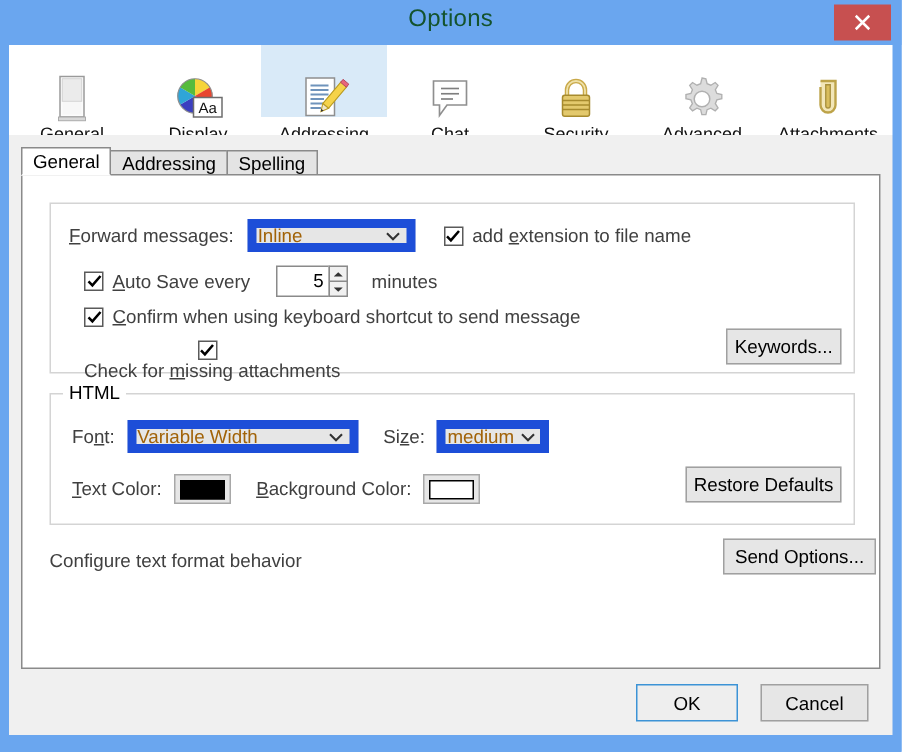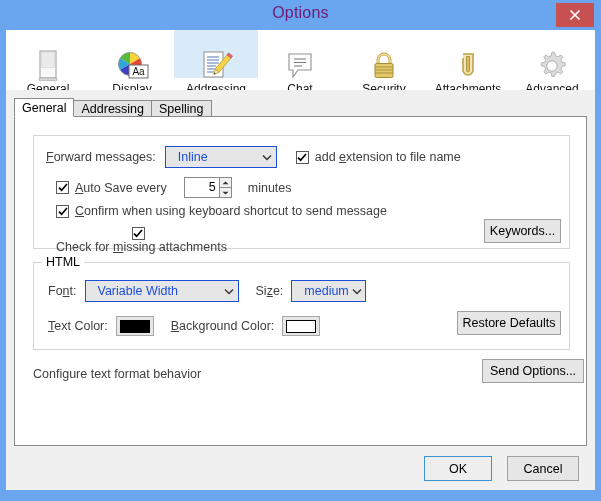--- a/index.html
+++ b/index.html
@@ -14,21 +14,21 @@
     background:#6aa6ef;
     box-sizing:border-box;
   }
   
   .titlebar{
     position:absolute;left:0;top:0;width:601px;height:30px;
     background:#6aa6ef;
   }
   .title-text{
     position:absolute;left:0;top:4px;width:601px;text-align:center;
-    font-size:16px;color:#701a75;letter-spacing:.2px;
+    font-size:16px;color:#14532d;letter-spacing:.2px;
     font-family:"Liberation Sans", sans-serif;
   }
   .close-btn{
     position:absolute;right:7px;top:3px;width:38px;height:24px;
     background:#c75050;border:none;cursor:pointer;
     display:flex;align-items:center;justify-content:center;
   }
   .close-btn svg{display:block;}
 
   
@@ -81,23 +81,23 @@
   
   .cbx{
     width:13px;height:13px;border:1px solid #5a5a5a;background:#fff;
     display:inline-flex;align-items:center;justify-content:center;
     box-sizing:border-box;flex:0 0 auto;cursor:pointer;margin-right:6px;
   }
   .cbx svg{display:block;}
 
   
   .combo{
-    height:22px;background:#e6e6e6;border:1px solid #1d4ed8;
+    height:22px;background:#e6e6e6;border:6px solid #1d4ed8;
     display:inline-flex;align-items:center;box-sizing:border-box;cursor:pointer;
-    font-size:12.5px;color:#1d4ed8;padding-left:12px;position:relative;
+    font-size:12.5px;color:#a16207;padding-left:1px;position:relative;
   }
   .combo .cval{flex:1;white-space:nowrap;}
   .combo .carr{width:18px;display:flex;align-items:center;justify-content:center;}
 
   
   .spin{display:inline-flex;align-items:stretch;height:21px;}
   .spin-in{
     width:36px;border:1px solid #8a8a8a;background:#fff;box-sizing:border-box;
     text-align:right;padding-right:3px;font-size:12.5px;line-height:19px;color:#000;cursor:text;
   }
@@ -235,38 +235,38 @@
             <line x1="6" y1="20" x2="24" y2="20"></line>
             <line x1="6" y1="23" x2="24" y2="23"></line>
           </g>
         </svg>
       </span>
       <span class="tblabel">Security</span>
     </div>
 
     <div class="tbitem">
       <span class="tbicon">
+        <svg width="32" height="32" viewBox="0 0 32 32">
+          <g fill="#dcdcdc" stroke="#b0b0b0" stroke-width="0.9">
+            <path d="M16 2 l2.6 .5 .8 3.3 2.5 1 2.9-1.8 1.9 1.9 -1.8 2.9 1 2.5 3.3 .8 0 2.7 -3.3 .8 -1 2.5 1.8 2.9 -1.9 1.9 -2.9-1.8 -2.5 1 -.8 3.3 -2.7 0 -.8-3.3 -2.5-1 -2.9 1.8 -1.9-1.9 1.8-2.9 -1-2.5 -3.3-.8 0-2.7 3.3-.8 1-2.5 -1.8-2.9 1.9-1.9 2.9 1.8 2.5-1 .8-3.3z"></path>
+          </g>
+          <circle cx="16" cy="16" r="5.2" fill="#ffffff" stroke="#b0b0b0" stroke-width="1"></circle>
+        </svg>
+      </span>
+      <span class="tblabel">Advanced</span>
+    </div>
+
+    <div class="tbitem">
+      <span class="tbicon">
         <svg width="26" height="32" viewBox="0 0 26 32">
           <path d="M8 4 h10 v16 a5 5 0 0 1 -10 0 V8" fill="#f2e6b8" stroke="#bda349" stroke-width="1.6"></path>
           <path d="M11.5 6.5 h3 v14 a1.5 1.5 0 0 1 -3 0 Z" fill="#d9bd5c" stroke="#a8903c" stroke-width="0.9"></path>
         </svg>
       </span>
       <span class="tblabel">Attachments</span>
-    </div>
-
-    <div class="tbitem">
-      <span class="tbicon">
-        <svg width="32" height="32" viewBox="0 0 32 32">
-          <g fill="#dcdcdc" stroke="#b0b0b0" stroke-width="0.9">
-            <path d="M16 2 l2.6 .5 .8 3.3 2.5 1 2.9-1.8 1.9 1.9 -1.8 2.9 1 2.5 3.3 .8 0 2.7 -3.3 .8 -1 2.5 1.8 2.9 -1.9 1.9 -2.9-1.8 -2.5 1 -.8 3.3 -2.7 0 -.8-3.3 -2.5-1 -2.9 1.8 -1.9-1.9 1.8-2.9 -1-2.5 -3.3-.8 0-2.7 3.3-.8 1-2.5 -1.8-2.9 1.9-1.9 2.9 1.8 2.5-1 .8-3.3z"></path>
-          </g>
-          <circle cx="16" cy="16" r="5.2" fill="#ffffff" stroke="#b0b0b0" stroke-width="1"></circle>
-        </svg>
-      </span>
-      <span class="tblabel">Advanced</span>
     </div>
 
   </div>
 
   <div class="panel">
 
     <div class="tabstrip">
       <div class="tab active">General</div>
       <div class="tab">Addressing</div>
       <div class="tab">Spelling</div>

